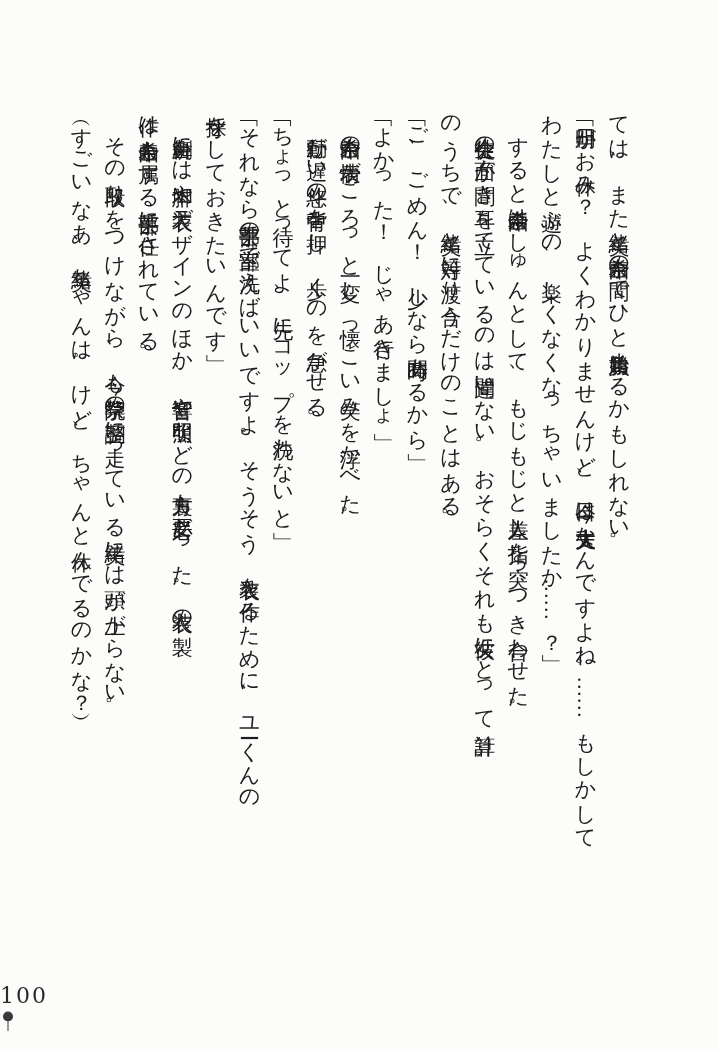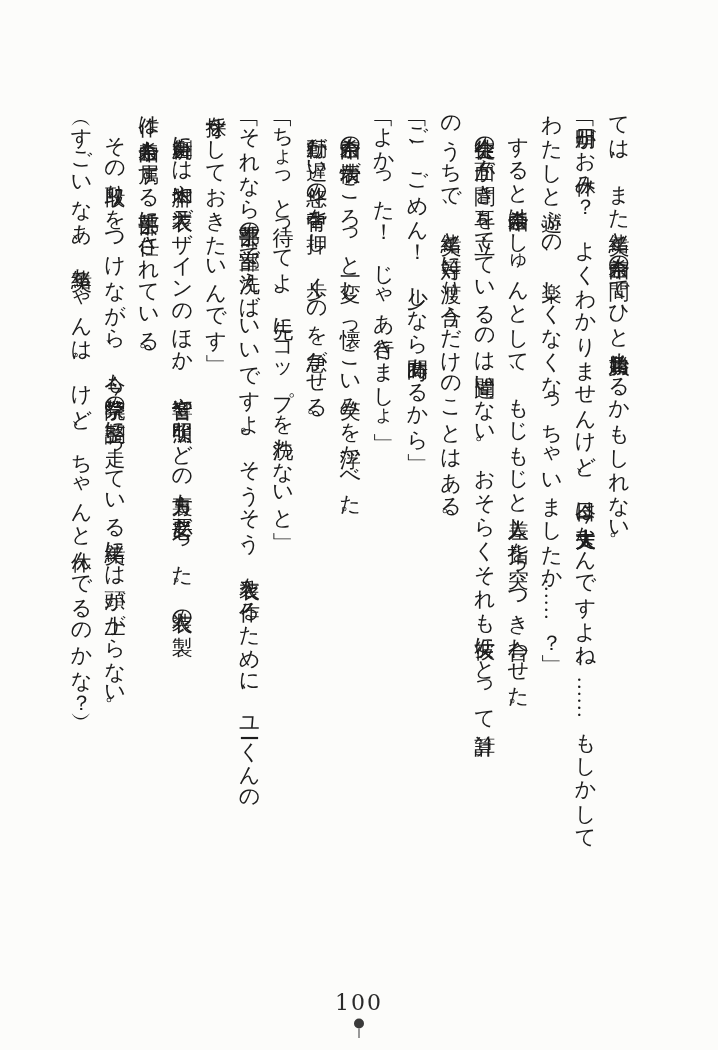--- a/index.html
+++ b/index.html
@@ -33,23 +33,23 @@
   .text-block p {
     margin: 0;
     padding: 0;
     text-indent: 0;
   }
   .text-block p.indent-1 { text-indent: 1em; }
   .text-block p.indent-half { text-indent: 0.55em; }
   .footer {
     position: absolute;
     left: 0;
-    bottom: 11px;
+    bottom: 18px;
     width: 100%;
-    text-align: center;
+    text-align: left;
   }
   .page-number {
     font-size: 22px;
     letter-spacing: 2px;
     color: #2a2a2a;
     font-family: "DejaVu Serif", "Liberation Serif", serif;
   }
   .ornament {
     margin-top: 2px;
     line-height: 0;

